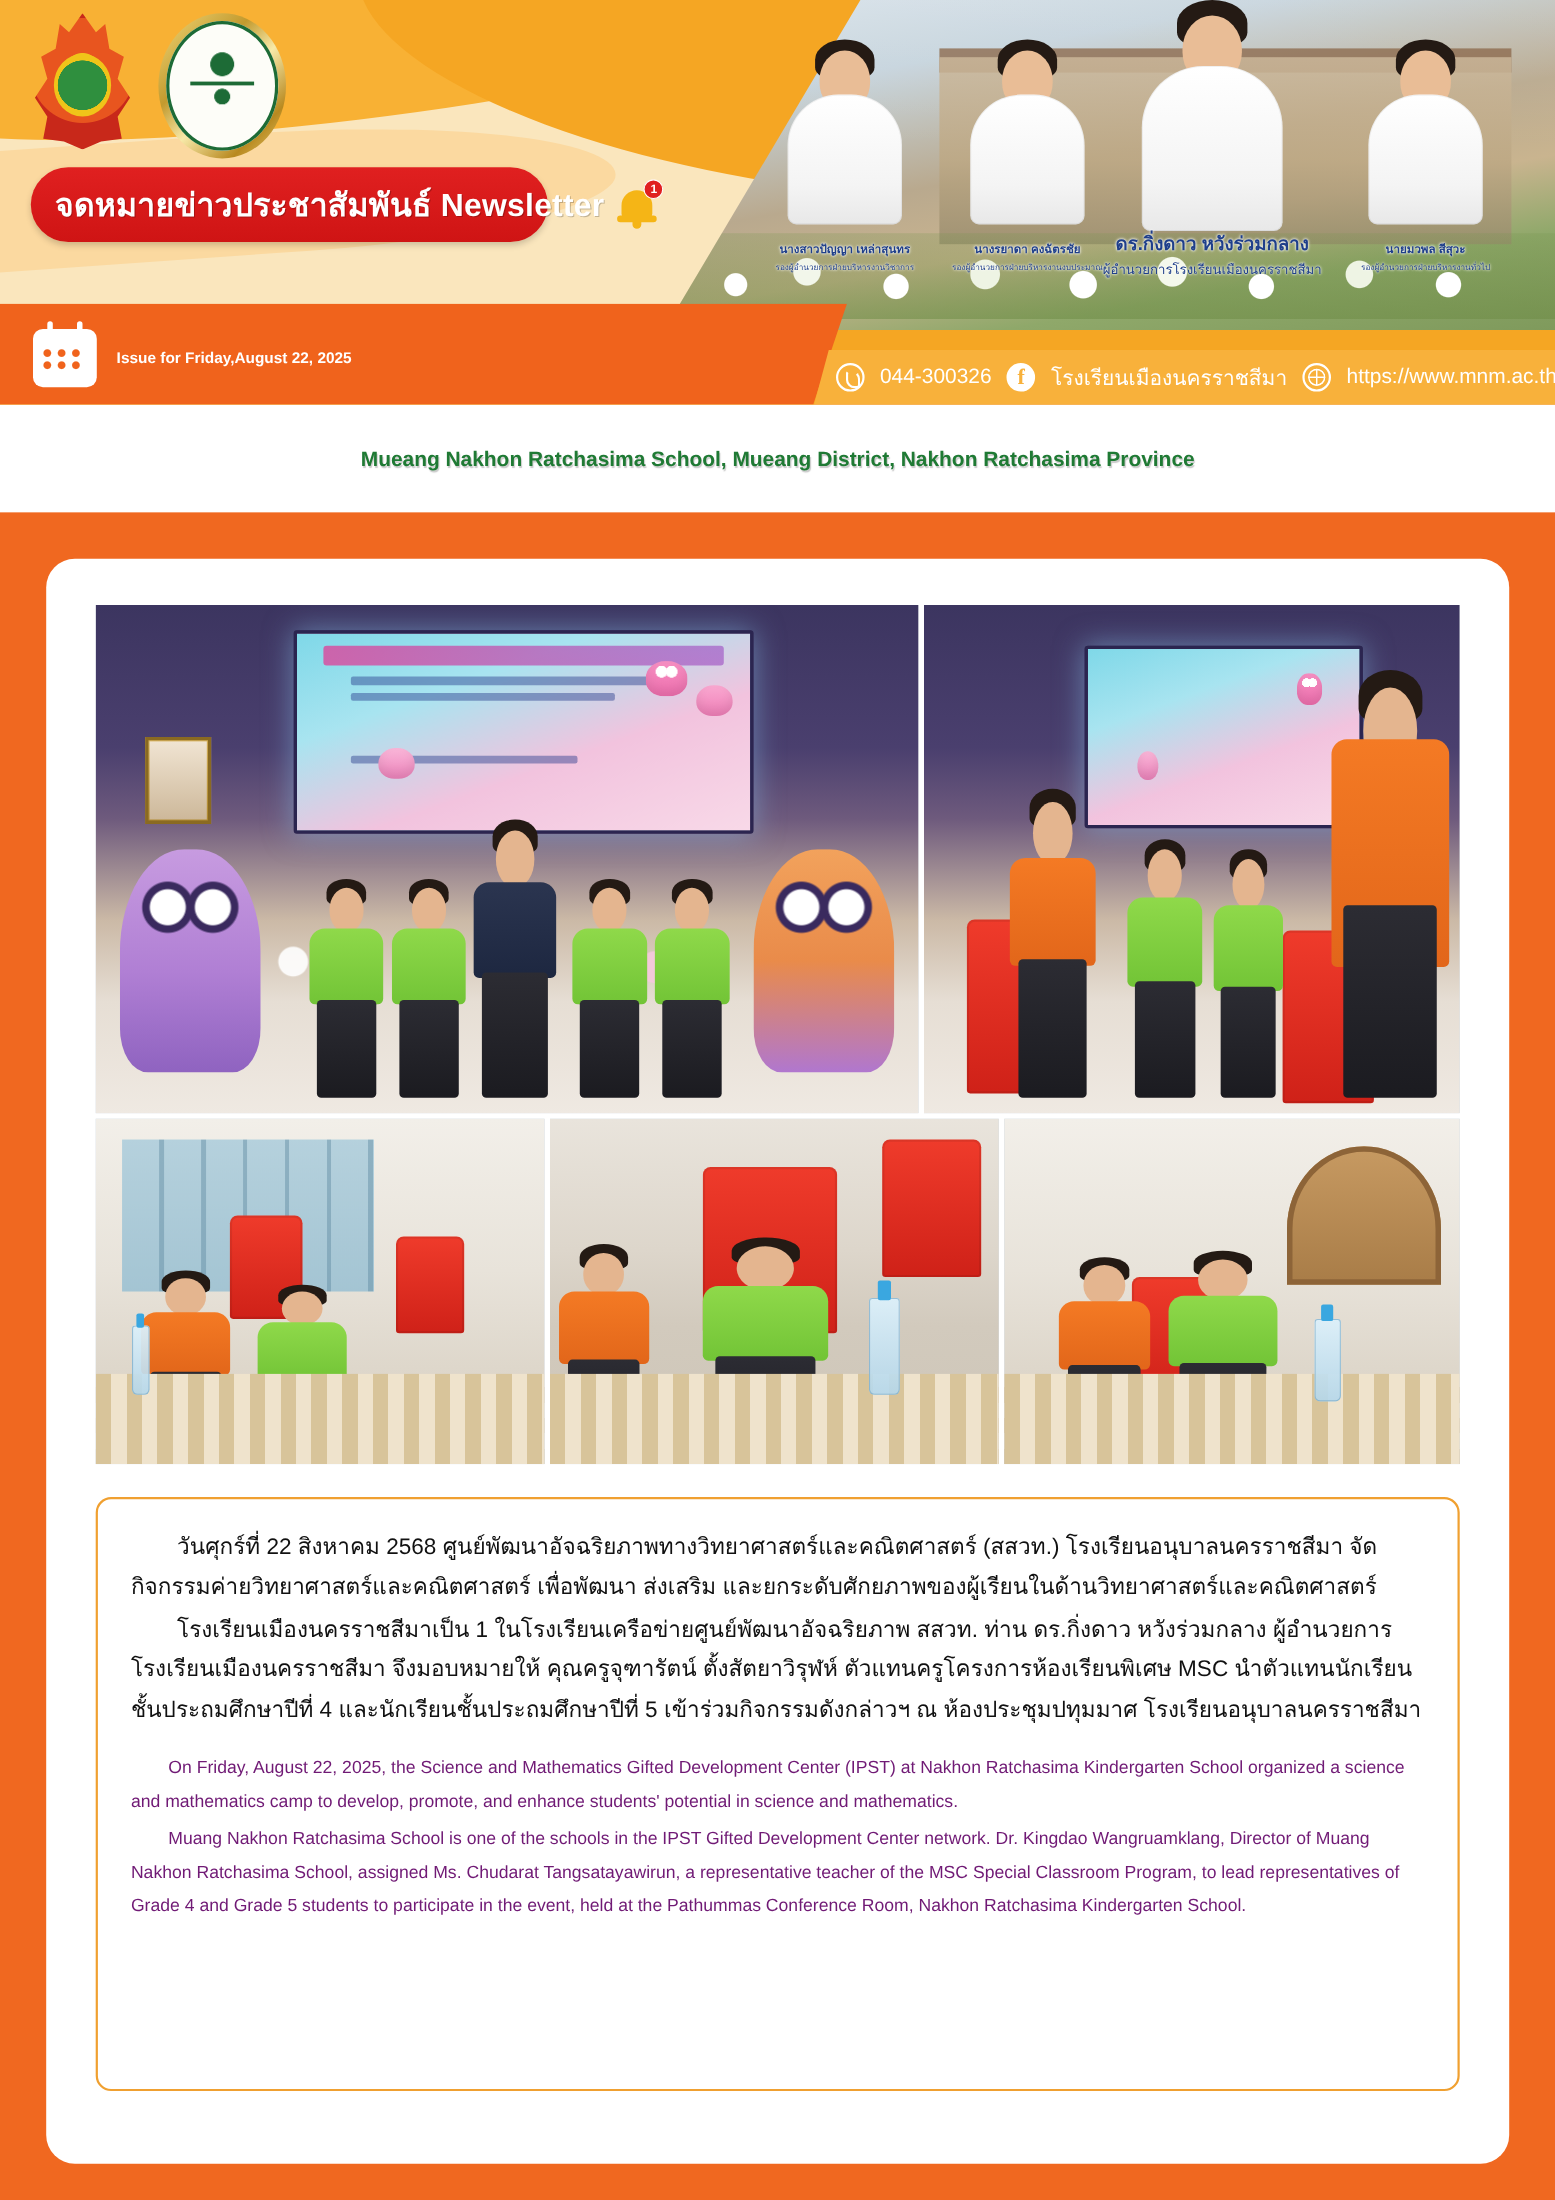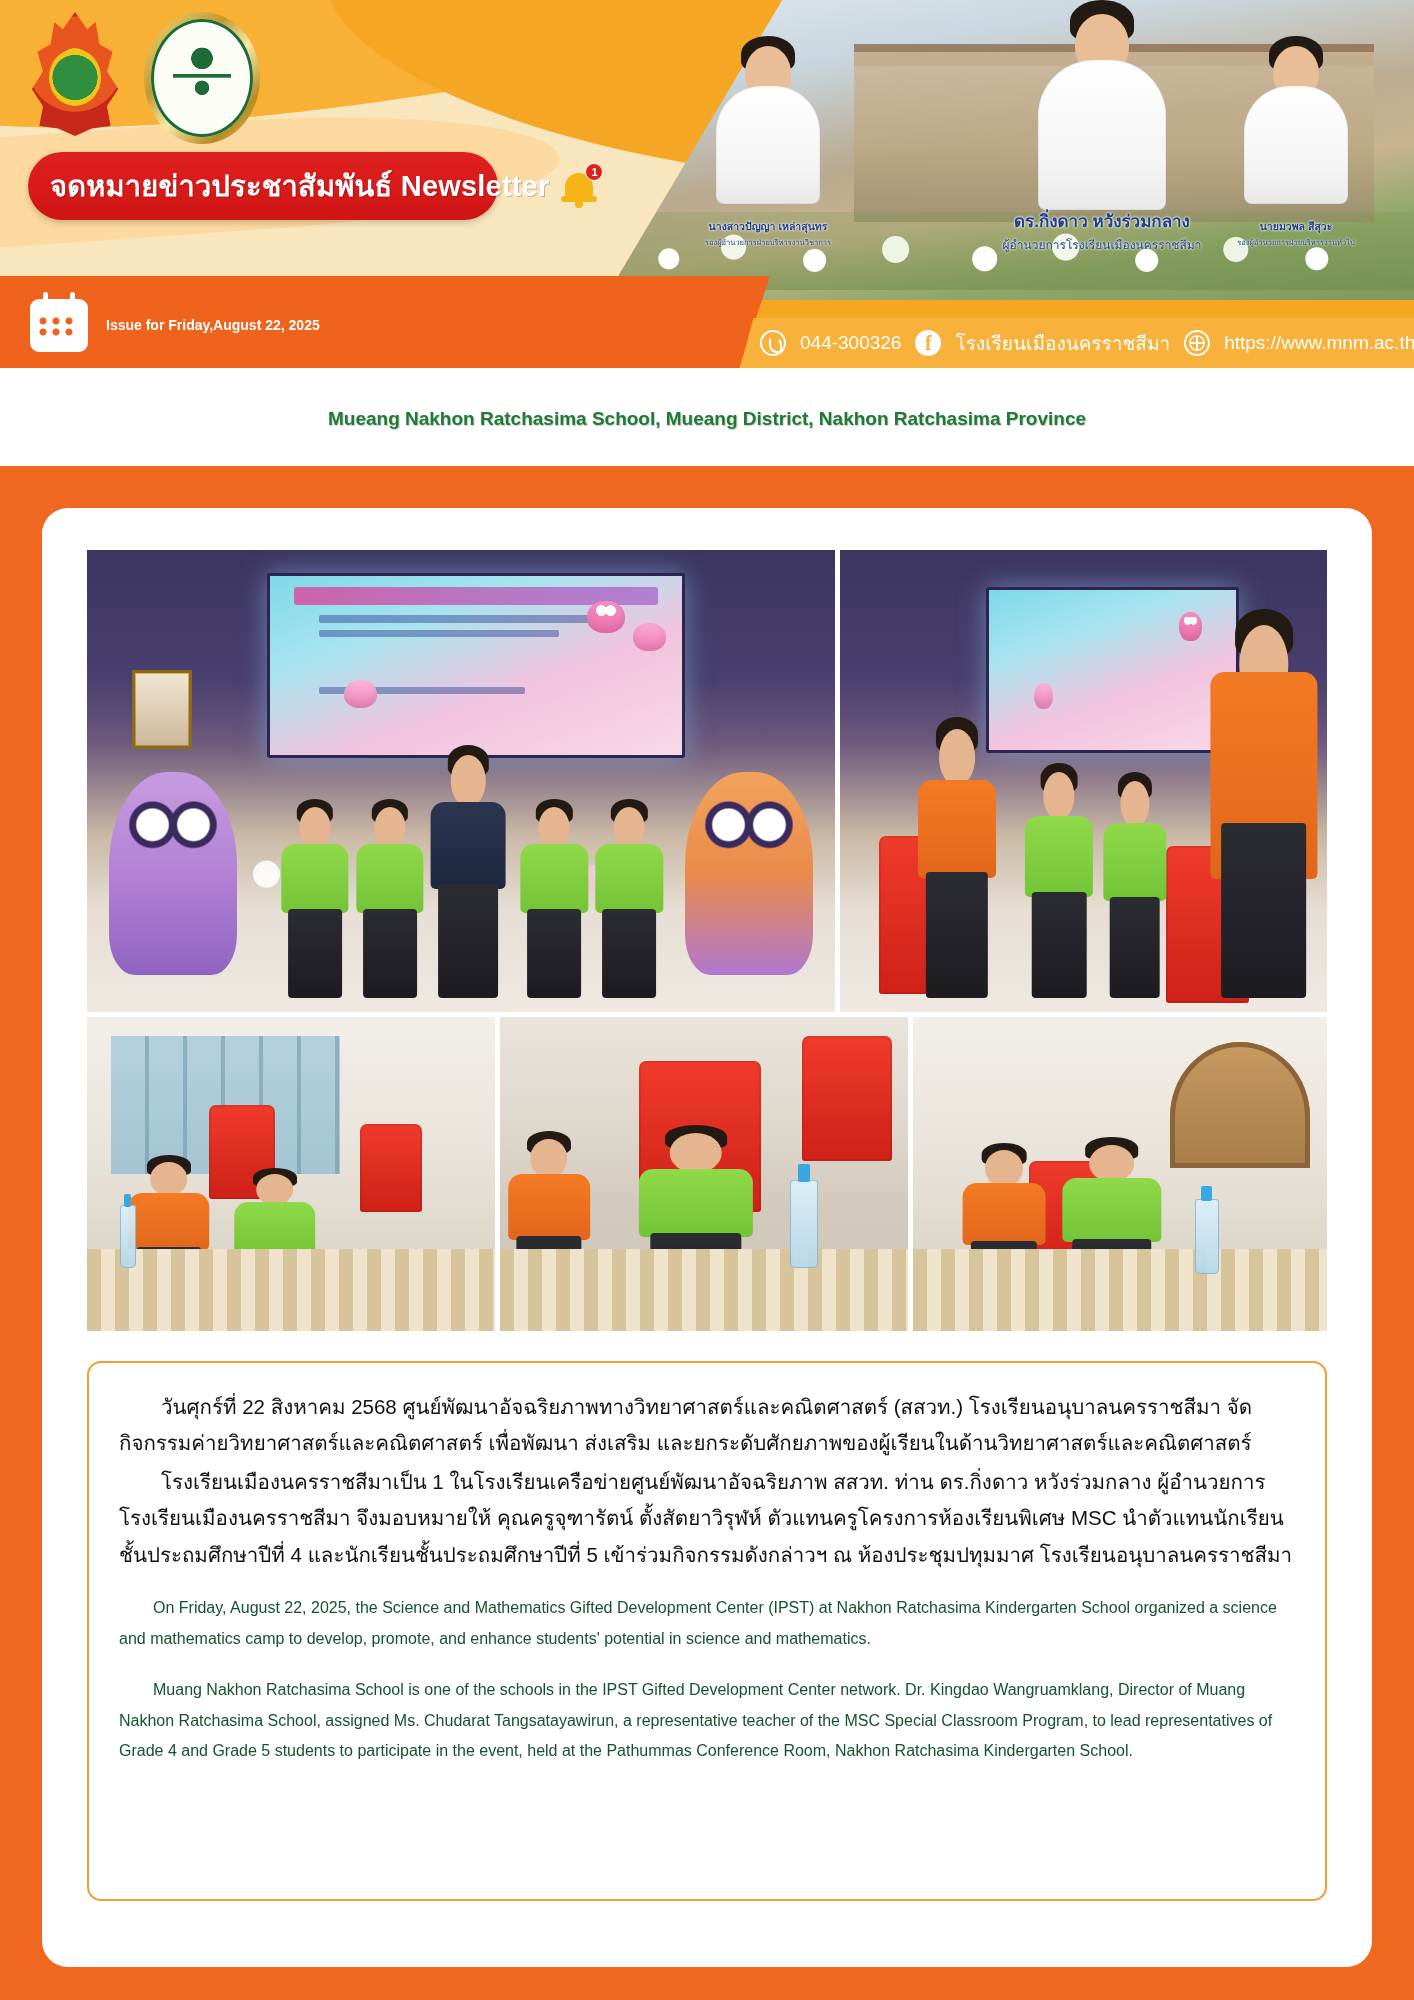--- a/index.html
+++ b/index.html
@@ -379,22 +379,22 @@
     margin: 30px auto 0 auto; width: 1240px; min-height: 540px;
     border: 2px solid #f0a030; border-radius: 14px; padding: 26px 30px 28px 30px;
   }
   .th-par {
     font-family: "Liberation Sans", sans-serif;
     font-size: 20.5px; color: #111; line-height: 1.78; text-indent: 42px;
     margin-bottom: 2px;
   }
   .en-par {
     font-family: "Liberation Sans", sans-serif;
-    font-size: 16px; color: #14532d; line-height: 1.92; text-indent: 34px;
-    margin-top: 20px;
+    font-size: 16px; color: #701a75; line-height: 1.92; text-indent: 34px;
+    margin-top: 2px;
   }
   .en-block { margin-top: 20px; }
   .bottom-pad { height: 36px; }
 </style>
 </head>
 <body>
 
 <div class="page">
 
   <div class="header">
@@ -410,20 +410,29 @@
     </div>
 
     <div class="hdr-persons">
       <div class="person" style="left:12px;">
         <div class="p-hair"></div>
         <div class="p-head"></div>
         <div class="p-body"></div>
         <div class="p-name-blk">
           <div class="p-name">นางสาวปัญญา เหล่าสุนทร</div>
           <div class="p-role">รองผู้อำนวยการฝ่ายบริหารงานวิชาการ</div>
+        </div>
+      </div>
+      <div class="person" style="left:178px;">
+        <div class="p-hair"></div>
+        <div class="p-head"></div>
+        <div class="p-body"></div>
+        <div class="p-name-blk">
+          <div class="p-name">นางรยาดา คงฉัตรชัย</div>
+          <div class="p-role">รองผู้อำนวยการฝ่ายบริหารงานงบประมาณ</div>
         </div>
       </div>
       <div class="person director" style="left:330px;">
         <div class="p-hair"></div>
         <div class="p-head"></div>
         <div class="p-body"></div>
         <div class="p-name-blk">
           <div class="p-name">ดร.กิ่งดาว หวังร่วมกลาง</div>
           <div class="p-role">ผู้อำนวยการโรงเรียนเมืองนครราชสีมา</div>
         </div>

